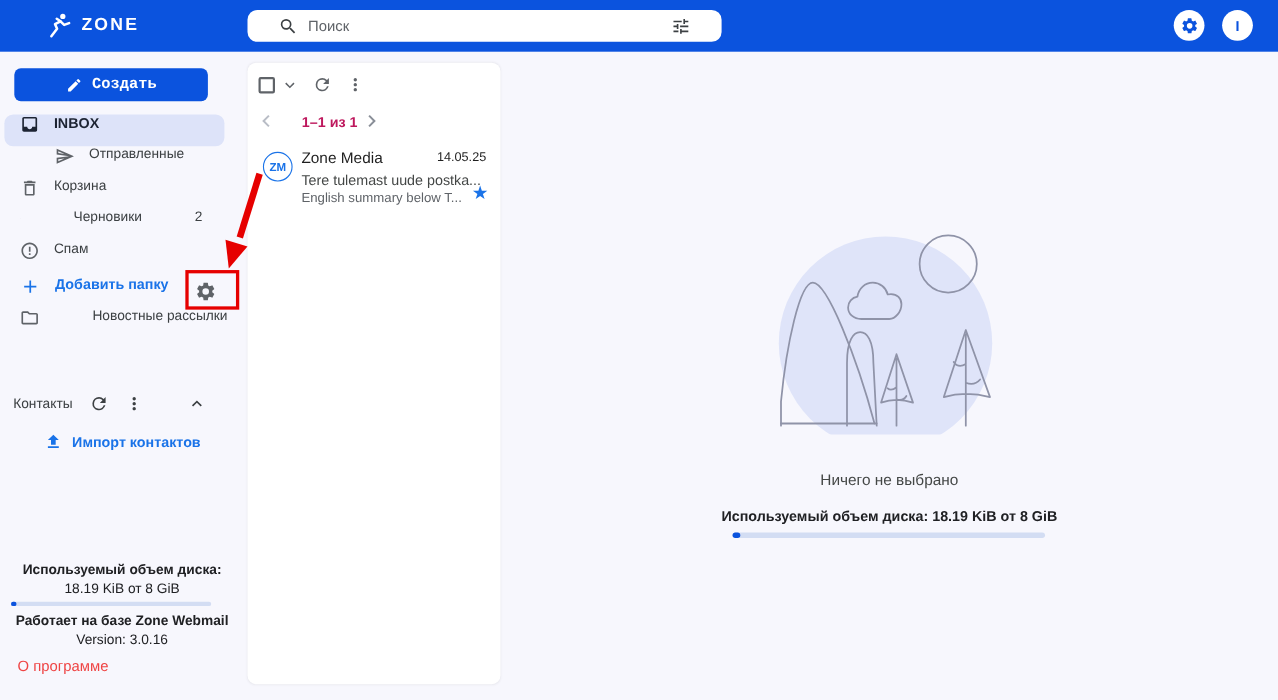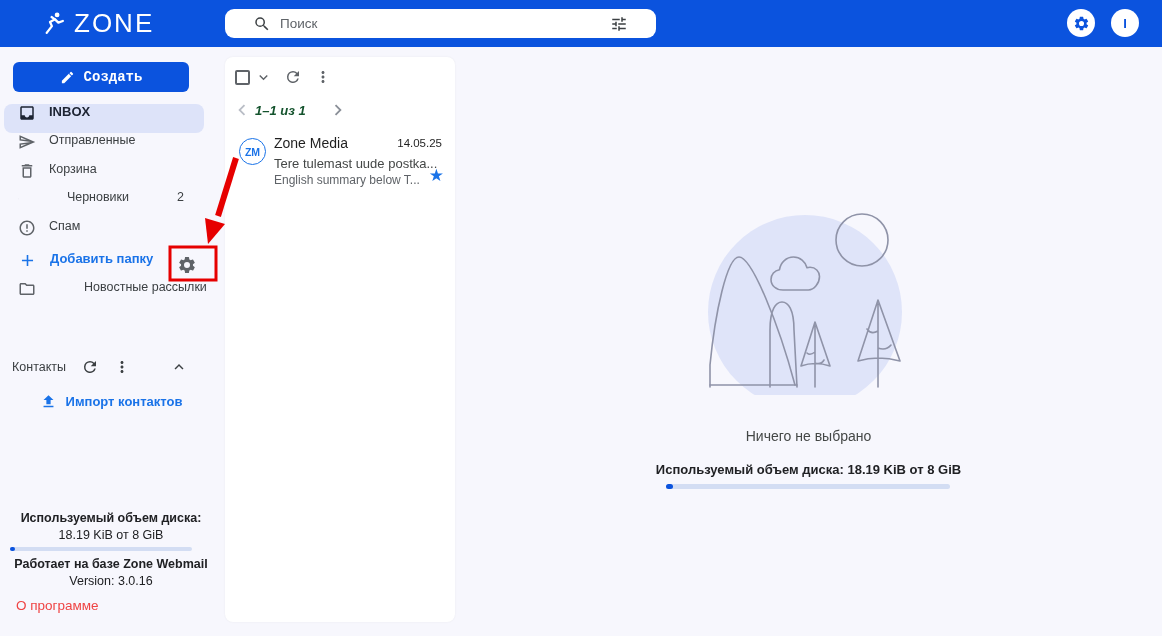--- a/index.html
+++ b/index.html
@@ -9,21 +9,21 @@
     position:relative; overflow:hidden;
     background:#f7f7fd;
     font-family:"Liberation Sans", sans-serif;
     color:#1f1f1f;
   }
   svg.ic { display:block; }
 
   
   .topbar { position:absolute; left:0; top:0; width:1162px; height:47px; background:#0b53de; }
   .brand { position:absolute; left:42px; top:9px; display:flex; align-items:center; gap:7px; color:#fff; }
-  .brand-text { font-size:26px; font-weight:normal; letter-spacing:2px; line-height:28px; }
+  .brand-text { font-size:16px; font-weight:bold; letter-spacing:2px; line-height:28px; }
   .searchbar {
     position:absolute; left:225px; top:9px; width:431px; height:29px;
     background:#fff; border-radius:9px; display:flex; align-items:center; padding:0 28px; gap:9px;
   }
   .searchbar input {
     flex:1; border:none; outline:none; font-family:inherit; font-size:13.5px; color:#1f1f1f; background:transparent;
   }
   .searchbar input::placeholder { color:#5f6368; }
   .circle-btn {
     position:absolute; top:9px; width:28px; height:28px; border-radius:50%;
@@ -41,21 +41,21 @@
     font-family:Liberation Mono, monospace; font-size:14px; font-weight:bold; cursor:pointer;
   }
   .srow {
     position:absolute; left:0; width:222px; height:29px;
     display:flex; padding-left:18px; gap:13px;
     font-size:12.5px; color:#3c4043; cursor:pointer;
   }
   .srow .lbl { white-space:nowrap; }
   .row-inbox { top:57px; left:4px; width:200px; padding-left:14px; background:#dde3f9; border-radius:8px;
                font-weight:bold; font-size:13px; color:#1d2433; }
-  .row-sent   { top:86px; }
+  .row-sent   { top:86px;margin-left:32px; }
   .row-trash  { top:115px; }
   .row-drafts { top:143px;gap:48px; }
   .row-spam   { top:172px; }
   .row-addfolder { top:204px; color:#1a73e8; font-weight:bold; font-size:13px; }
   .row-news   { top:233px;gap:48px; }
   .count { margin-left:auto; margin-right:38px; color:#3c4043; font-size:12.5px; font-weight:normal; }
   .folder-gear { position:absolute; left:177px; top:208px; width:20px; height:20px; cursor:pointer; }
 
   .contacts-hdr { position:absolute; top:307px; left:0; width:222px; height:26px; display:flex; align-items:center; }
   .contacts-title { margin-left:12px; font-size:12.5px; color:#3c4043; }
@@ -79,21 +79,21 @@
     position:absolute; left:225px; top:57px; width:230px; height:565px;
     background:#fff; border-radius:8px; box-shadow:0 0 2px rgba(60,64,67,.08);
   }
   .lt-ic { position:absolute; cursor:pointer; }
   .checkbox { left:10px; top:13px; width:15px; height:15px; border:2px solid #5f6368; border-radius:2px; background:#fff; }
   .tb-chev  { left:30px; top:12px; width:17px; height:17px; }
   .tb-refresh { left:59px; top:11px; width:18px; height:18px; }
   .tb-kebab { left:89px; top:11px; width:18px; height:18px; }
   .pg-prev { left:6px;  top:42px; width:22px; height:22px; }
   .pg-next { left:102px; top:42px; width:22px; height:22px; }
-  .pg-label { position:absolute; left:30px; top:46px; width:70px; text-align:left; font-size:13px; font-weight:bold; color:#14532d;font-style:italic; }
+  .pg-label { position:absolute; left:30px; top:46px; width:70px; text-align:right; font-size:13px; font-weight:bold; color:#be185d; }
   .email-row { position:absolute; left:0; top:71px; width:230px; height:64px; cursor:pointer; }
   .em-avatar {
     position:absolute; left:14px; top:10px; width:27px; height:27px; border-radius:50%;
     border:1.5px solid #1a73e8; color:#1a73e8; font-size:10.5px; font-weight:bold;
     display:flex; align-items:center; justify-content:center; background:#fff;
   }
   .em-sender  { position:absolute; left:49px; top:7px;  font-size:14px; color:#1f1f1f; }
   .em-date    { position:absolute; right:13px; top:9px; font-size:11.5px; color:#1f1f1f; }
   .em-subject { position:absolute; left:49px; top:28px; font-size:13px; color:#444746; white-space:nowrap; }
   .em-preview { position:absolute; left:49px; top:45px; font-size:12px; color:#5f6368; white-space:nowrap; }

